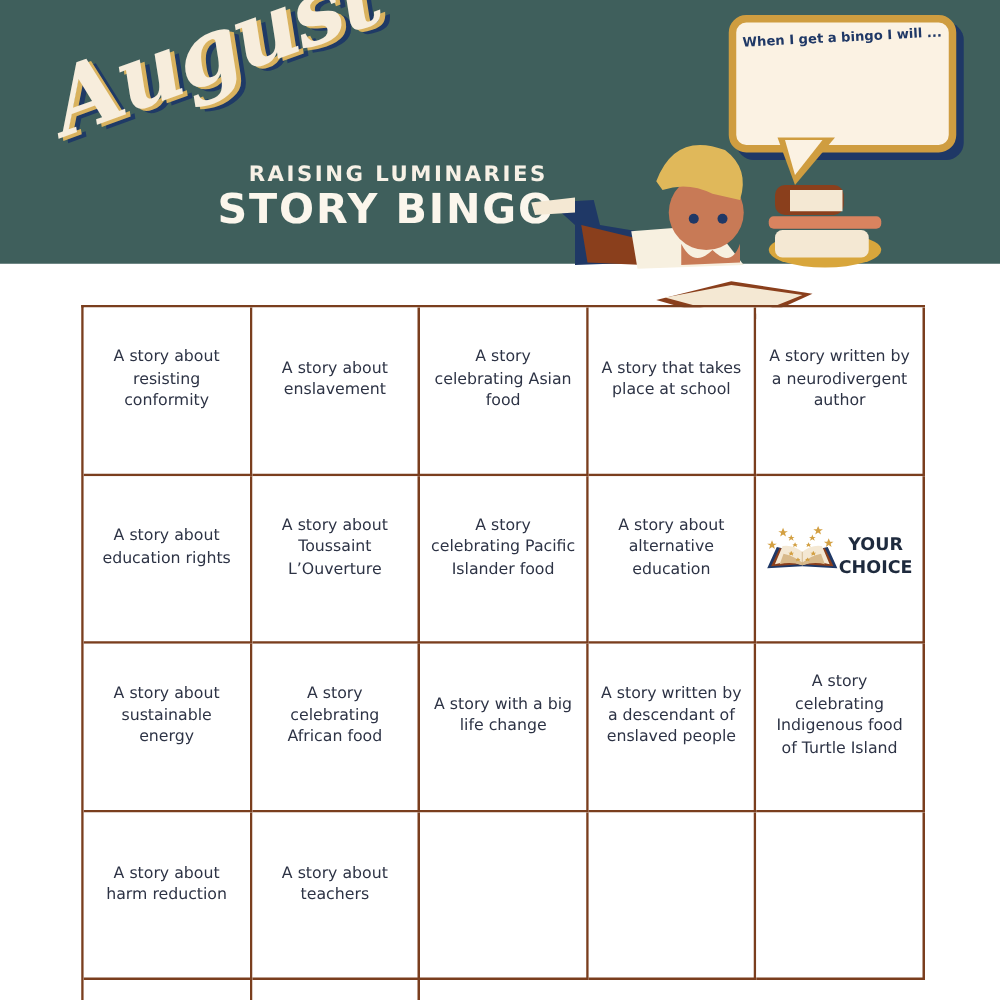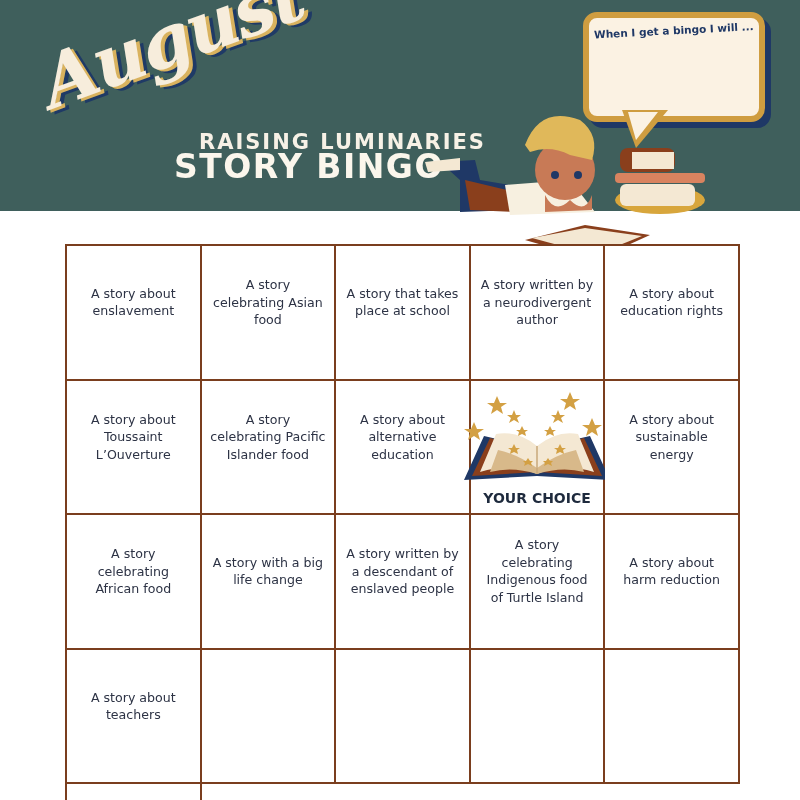--- a/index.html
+++ b/index.html
@@ -13,21 +13,21 @@
   .month {
     position: absolute; left: 58px; top: 40px;
     font-family: "DejaVu Serif", serif; font-style: italic; font-weight: bold;
     font-size: 72px; color: #f7eddc; letter-spacing: -2px;
     transform: rotate(-20deg); transform-origin: left bottom;
     text-shadow: 3px 3px 0 #d9b25e, 6px 6px 0 #1f3a66;
   }
   .brand {
     position: absolute; left: 199px; top: 130px;
     font-family: "DejaVu Sans", sans-serif; font-weight: bold;
-    font-size: 21px; letter-spacing: 2px; color: #f7f1e6;
+    font-size: 17px; letter-spacing: 2px; color: #f7f1e6;
   }
   .title {
     position: absolute; left: 174px; top: 147px;
     font-family: "DejaVu Sans", sans-serif; font-weight: bold;
     font-size: 33px; letter-spacing: 1.5px; color: #fbf6ec;
   }
 
   .bubble {
     position: absolute; left: 583px; top: 12px; width: 182px; height: 110px;
     background: #fbf2e3; border: 6px solid #cf9d40; border-radius: 14px;
@@ -59,21 +59,21 @@
   }
   .cell {
     border-right: 2px solid #7a3e1e;
     border-bottom: 2px solid #7a3e1e;
     display: flex; align-items: center; justify-content: center;
     text-align: center; padding: 0 8px;
     font-family: "DejaVu Sans", sans-serif; font-size: 12.6px; line-height: 17.5px;
     color: #2d3345; background: #ffffff;
   }
   .cell span { display: block; margin-top: -20px; }
-  .cell.free { flex-direction: column; justify-content: flex-end; padding-bottom: 6px; }
+  .cell.free { justify-content: flex-end; padding-bottom: 6px; }
   .free-label {
     font-family: "DejaVu Sans", sans-serif; font-weight: bold;
     font-size: 14px; color: #1e2a3d; letter-spacing: 0px; margin-top: 4px;
   }
 
   .girl { position: absolute; left: 420px; top: 100px; width: 290px; height: 175px; }
 </style>
 </head>
 <body>
 
@@ -105,20 +105,23 @@
   <path d="M105 45 Q120 5 160 20 Q180 35 172 60 L150 55 Q130 45 110 52 Z" fill="#e0b85a"></path>
   <circle cx="135" cy="75" r="4" fill="#1f3866"></circle>
   <circle cx="158" cy="75" r="4" fill="#1f3866"></circle>
   <path d="M125 95 Q135 115 150 100 Q165 115 172 95 L172 110 L125 112 Z" fill="#c87a56"></path>
 
   <path d="M105 140 L165 125 L230 135 L175 160 Z" fill="#8a3f1c"></path>
   <path d="M112 138 L165 128 L222 136 L175 155 Z" fill="#f4e8d3"></path>
 </svg>
 
 <div class="grid">
+  <div class="cell">
+      <span>A story about resisting conformity</span>
+    </div>
   <div class="cell">
       <span>A story about enslavement</span>
     </div>
   <div class="cell">
       <span>A story celebrating Asian food</span>
     </div>
   <div class="cell">
       <span>A story that takes place at school</span>
     </div>
 

